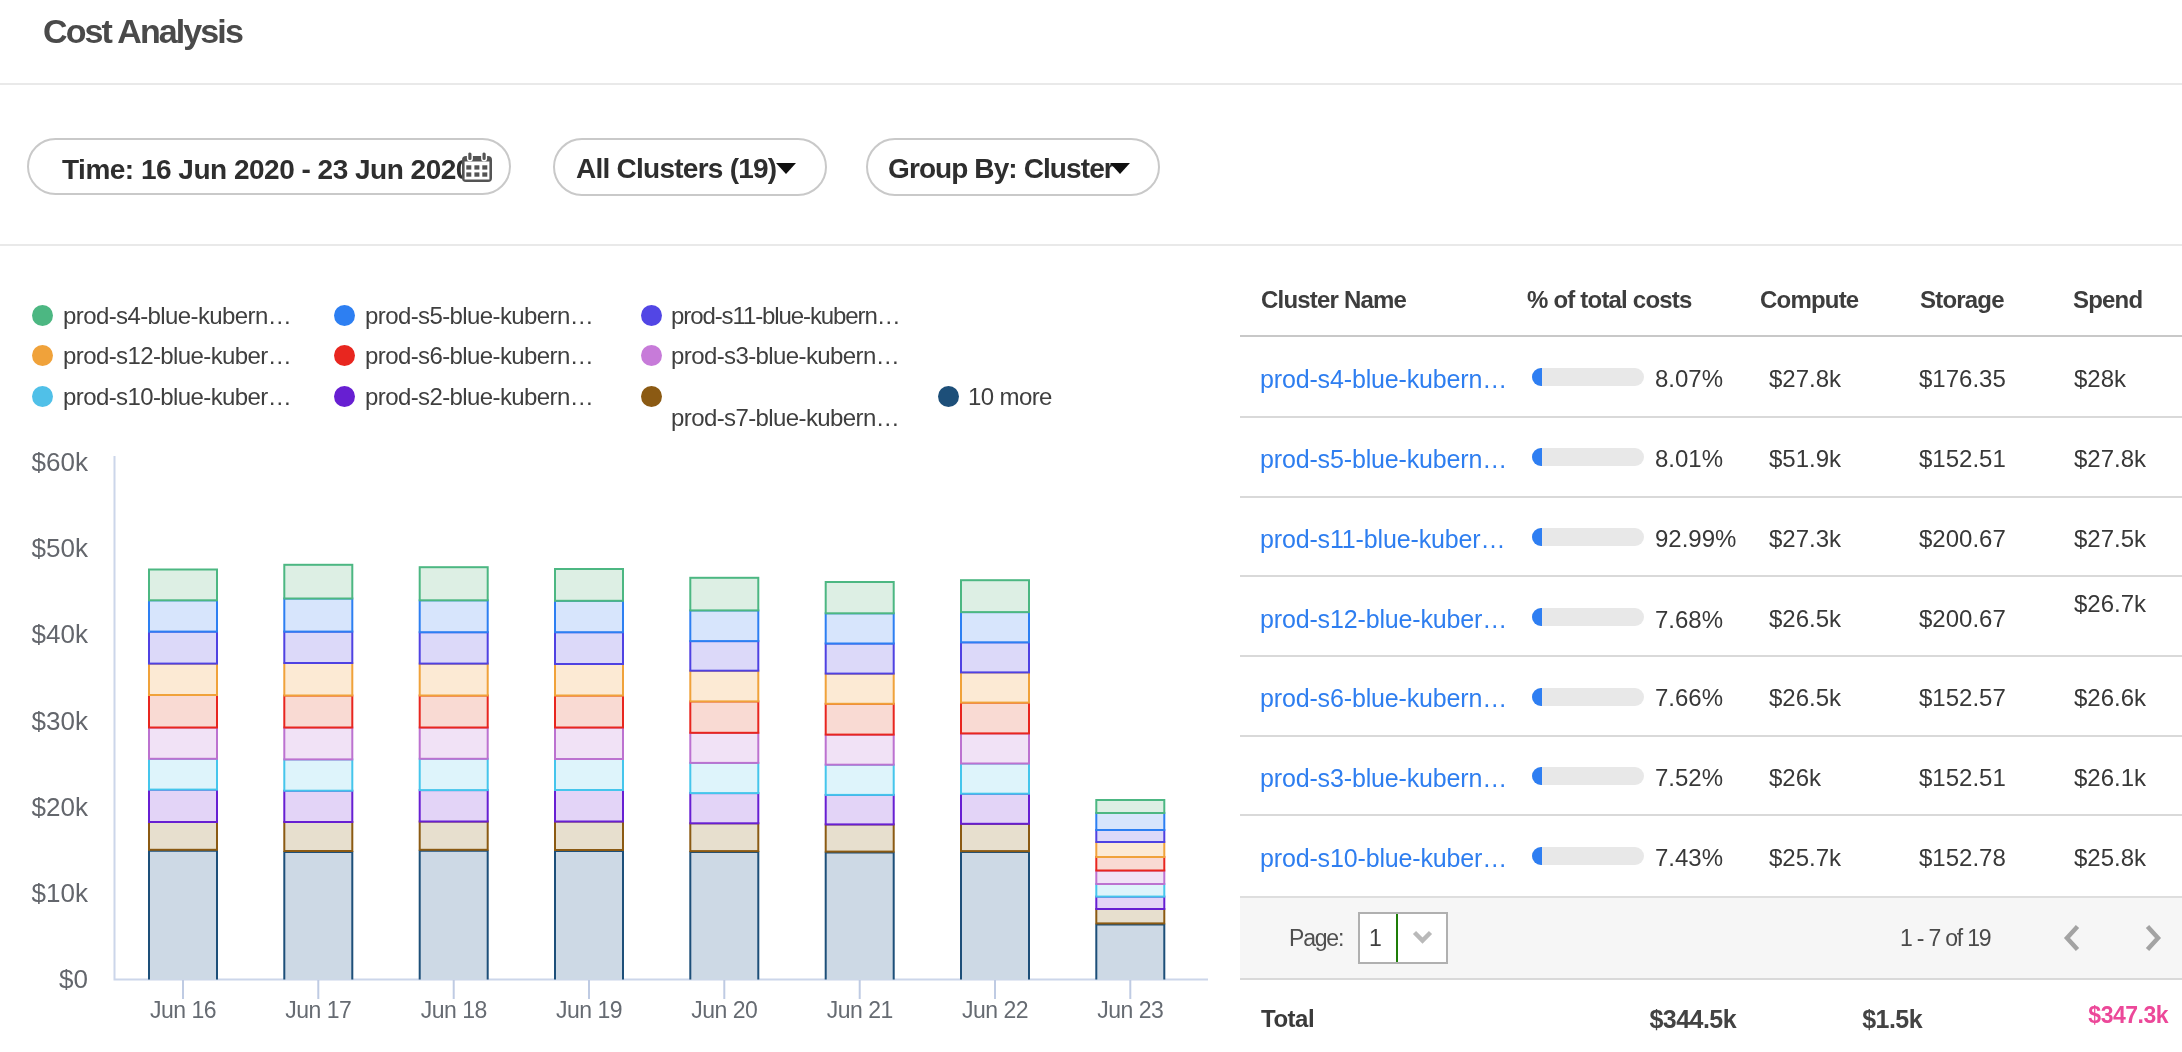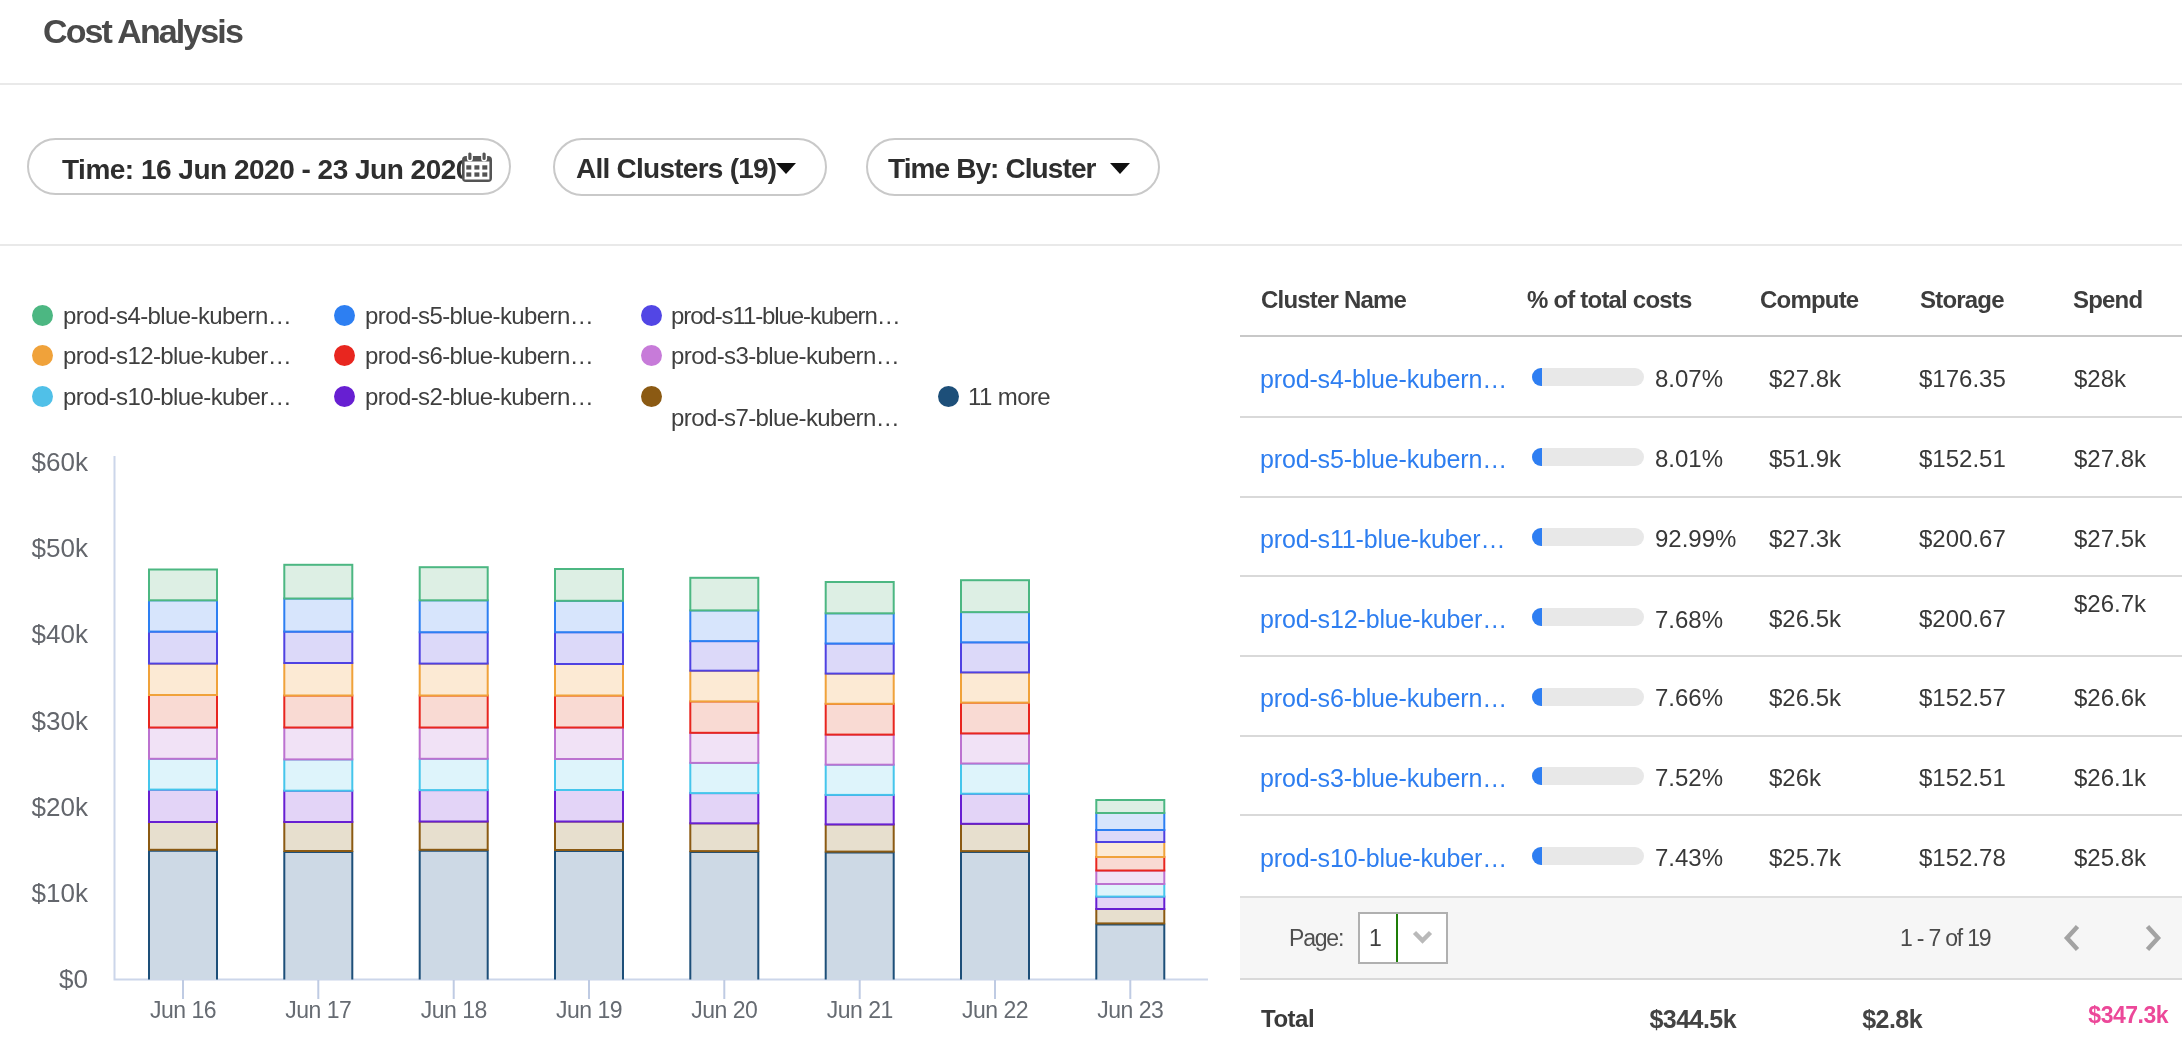--- a/index.html
+++ b/index.html
@@ -26,21 +26,21 @@
 <rect x="4.3" y="21.4" width="5" height="4.3" fill="#545454"></rect>
     <rect x="12.4" y="21.4" width="5" height="4.3" fill="#545454"></rect>
     <rect x="20.3" y="21.4" width="5" height="4.3" fill="#545454"></rect>
 <rect x="5.6" y="0.7" width="4.6" height="9" rx="2.3" fill="#545454" stroke="#ffffff" stroke-width="1.4"></rect>
 <rect x="19.8" y="0.7" width="4.6" height="9" rx="2.3" fill="#545454" stroke="#ffffff" stroke-width="1.4"></rect>
 </svg>
 <div class="abs pill" style="left:553px;top:138px;width:274px;height:58px"></div>
 <div class="abs pt" style="left:576px;top:153px;letter-spacing:-0.75px">All Clusters (19)</div>
 <div class="abs tri" style="left:776px;top:163px"></div>
 <div class="abs pill" style="left:866px;top:138px;width:294px;height:58px"></div>
-<div class="abs pt" style="left:888px;top:153px;letter-spacing:-0.9px">Time By: Cluster</div>
+<div class="abs pt" style="left:888px;top:153px;letter-spacing:-0.9px">Group By: Cluster</div>
 <div class="abs tri" style="left:1110px;top:163px"></div>
 <div class="abs" style="left:0;top:244px;width:2182px;height:2px;background:#e9e9e9"></div>
 <div class="abs" style="left:32px;top:304.5px;width:21px;height:21px;border-radius:50%;background:#4cb782"></div>
 <div class="abs lg" style="left:63px;top:301.5px;">prod-s4-blue-kubern…</div>
 <div class="abs" style="left:334px;top:304.5px;width:21px;height:21px;border-radius:50%;background:#2d7ff2"></div>
 <div class="abs lg" style="left:365px;top:301.5px;">prod-s5-blue-kubern…</div>
 <div class="abs" style="left:641px;top:304.5px;width:21px;height:21px;border-radius:50%;background:#5246e5"></div>
 <div class="abs lg" style="left:671px;top:301.5px;letter-spacing:-1.1px">prod-s11-blue-kubern…</div>
 <div class="abs" style="left:32px;top:344.5px;width:21px;height:21px;border-radius:50%;background:#f0a23a"></div>
 <div class="abs lg" style="left:63px;top:341.5px;">prod-s12-blue-kuber…</div>
@@ -48,21 +48,21 @@
 <div class="abs lg" style="left:365px;top:341.5px;">prod-s6-blue-kubern…</div>
 <div class="abs" style="left:641px;top:344.5px;width:21px;height:21px;border-radius:50%;background:#c77bd9"></div>
 <div class="abs lg" style="left:671px;top:341.5px;">prod-s3-blue-kubern…</div>
 <div class="abs" style="left:32px;top:385.5px;width:21px;height:21px;border-radius:50%;background:#50c0e8"></div>
 <div class="abs lg" style="left:63px;top:382.5px;">prod-s10-blue-kuber…</div>
 <div class="abs" style="left:334px;top:385.5px;width:21px;height:21px;border-radius:50%;background:#671fd2"></div>
 <div class="abs lg" style="left:365px;top:382.5px;">prod-s2-blue-kubern…</div>
 <div class="abs" style="left:641px;top:385.5px;width:21px;height:21px;border-radius:50%;background:#8b5a13"></div>
 <div class="abs lg" style="left:671px;top:404px;">prod-s7-blue-kubern…</div>
 <div class="abs" style="left:938px;top:385.5px;width:21px;height:21px;border-radius:50%;background:#1d4f79"></div>
-<div class="abs lg" style="left:968px;top:382.5px;">11 more</div>
+<div class="abs lg" style="left:968px;top:382.5px;">10 more</div>
 <svg style="position:absolute;left:0;top:430px" width="1240" height="622" viewBox="0 430 1240 622">
 <text x="88" y="471" text-anchor="end" font-size="26" fill="#63666c">$60k</text>
 <text x="88" y="557" text-anchor="end" font-size="26" fill="#63666c">$50k</text>
 <text x="88" y="643" text-anchor="end" font-size="26" fill="#63666c">$40k</text>
 <text x="88" y="730" text-anchor="end" font-size="26" fill="#63666c">$30k</text>
 <text x="88" y="816" text-anchor="end" font-size="26" fill="#63666c">$20k</text>
 <text x="88" y="902" text-anchor="end" font-size="26" fill="#63666c">$10k</text>
 <text x="88" y="988" text-anchor="end" font-size="26" fill="#63666c">$0</text>
 <path d="M114.5 456 V979.5 H1208" stroke="#ccd6ea" stroke-width="2" fill="none"></path>
 <line x1="183.0" y1="980" x2="183.0" y2="999" stroke="#bfcbe3" stroke-width="2"></line>
@@ -241,14 +241,14 @@
   </svg>
 <div class="abs" style="left:1900px;top:925px;font-size:23px;letter-spacing:-1.2px;color:#4a4a4a">1 - 7 of 19</div>
 <svg class="abs" style="left:2063px;top:924px" width="18" height="28" viewBox="0 0 18 28">
     <polyline points="14.5,2.5 4,14 14.5,25.5" stroke="#a3a3a3" stroke-width="4.5" fill="none"></polyline>
   </svg>
 <svg class="abs" style="left:2144px;top:924px" width="18" height="28" viewBox="0 0 18 28">
     <polyline points="3.5,2.5 14,14 3.5,25.5" stroke="#a3a3a3" stroke-width="4.5" fill="none"></polyline>
   </svg>
 <div class="abs" style="left:1261px;top:1005px;font-size:24px;font-weight:bold;letter-spacing:-0.5px;color:#3a3a3a">Total</div>
 <div class="abs" style="left:1550px;top:1005px;width:186px;text-align:right;font-size:25px;font-weight:bold;letter-spacing:-0.55px;color:#434343">$344.5k</div>
-<div class="abs" style="left:1742px;top:1005px;width:180px;text-align:right;font-size:25px;font-weight:bold;letter-spacing:-0.55px;color:#434343">$2.8k</div>
+<div class="abs" style="left:1742px;top:1005px;width:180px;text-align:right;font-size:25px;font-weight:bold;letter-spacing:-0.55px;color:#434343">$1.5k</div>
 <div class="abs" style="left:1968px;top:1002px;width:200px;text-align:right;font-size:23px;font-weight:bold;letter-spacing:-0.5px;color:#ec4899">$347.3k</div>
 
 </body></html>

